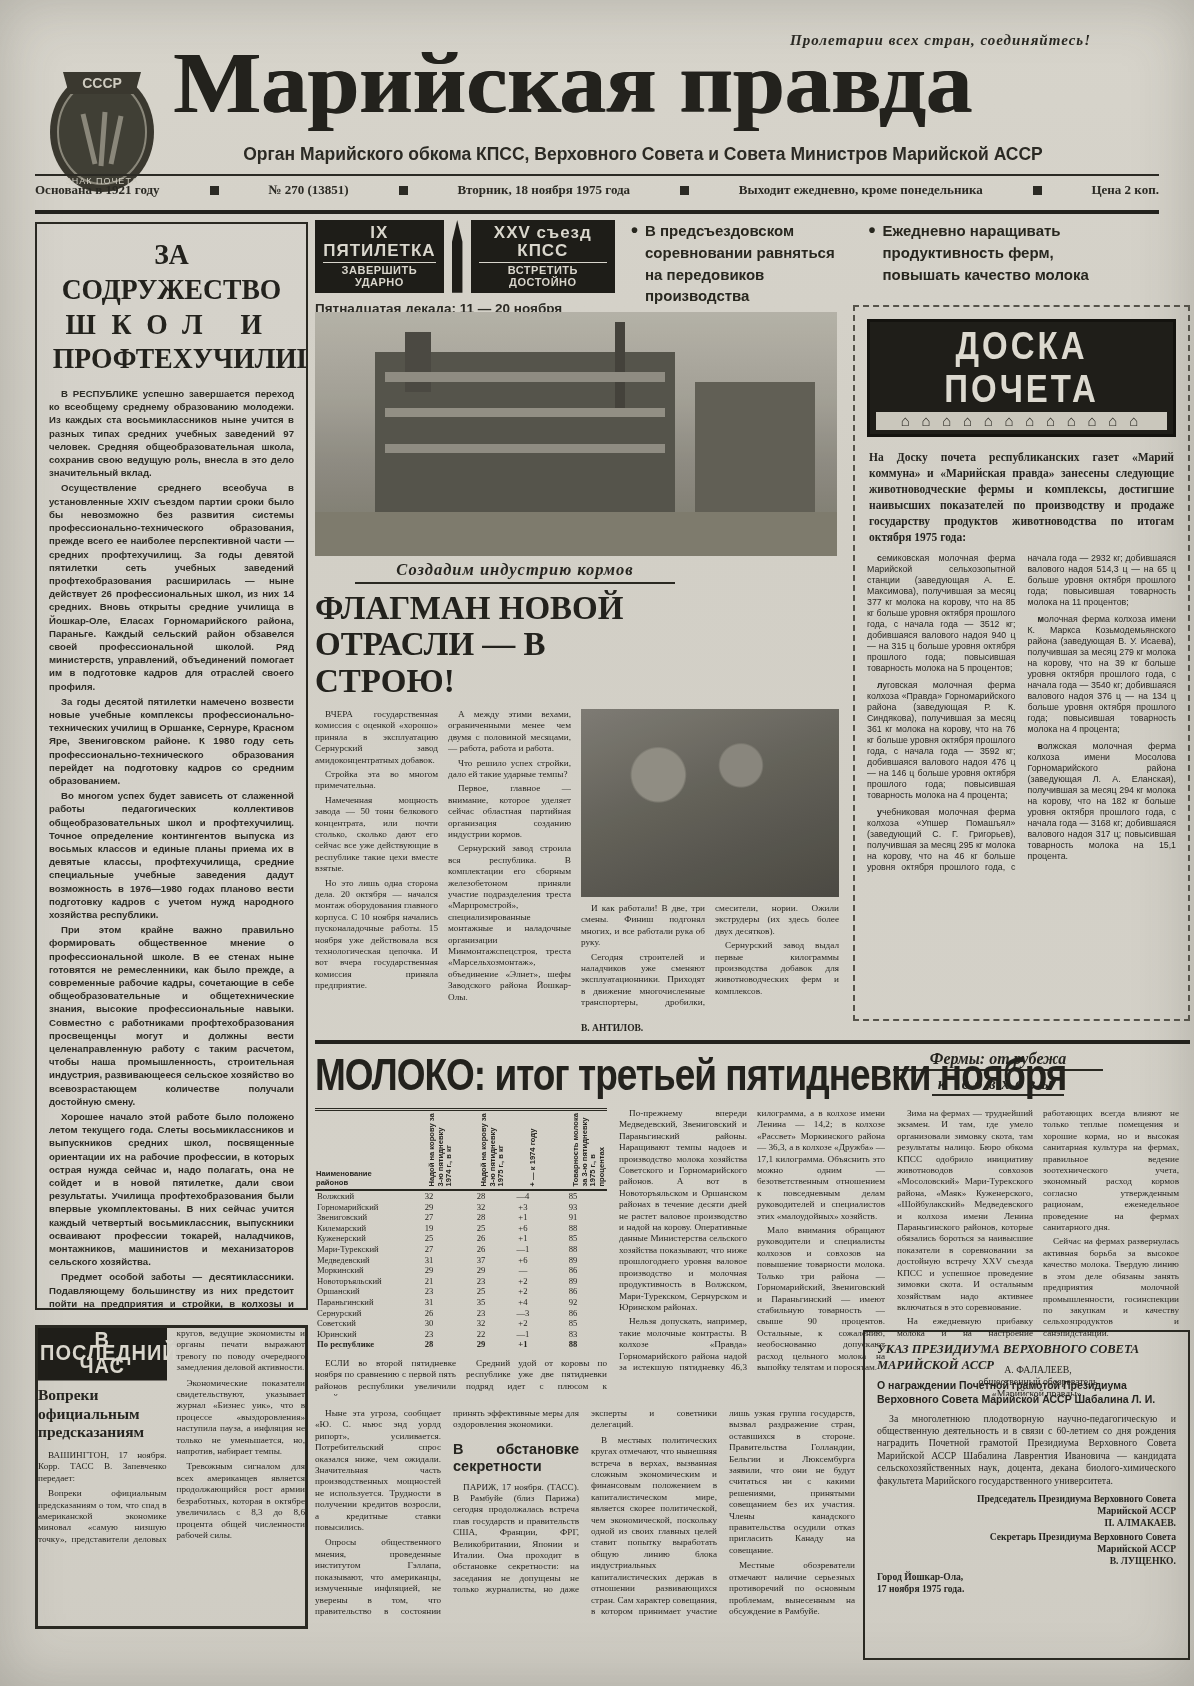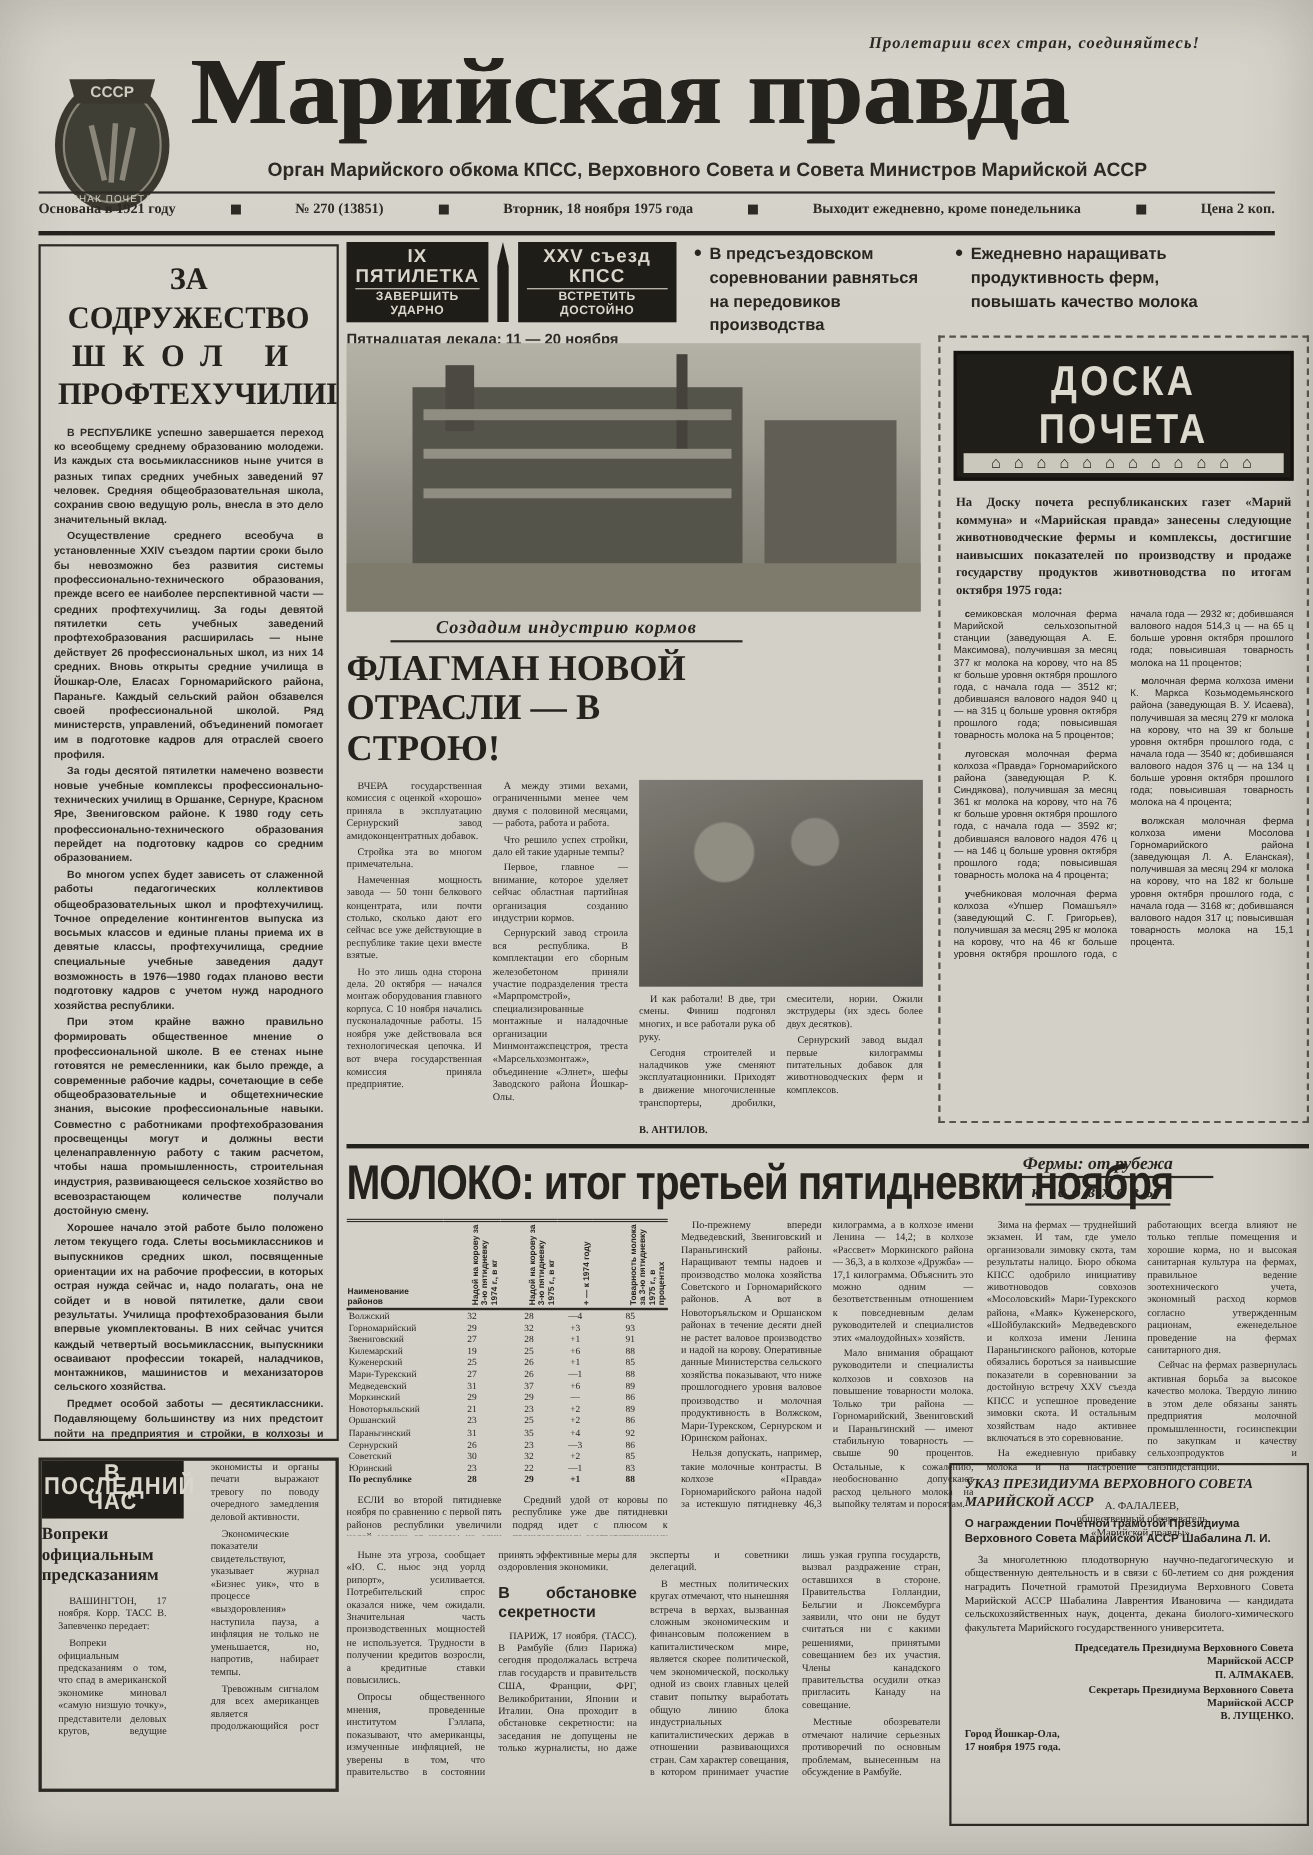--- a/index.html
+++ b/index.html
@@ -112,21 +112,21 @@
   .mg-text p{margin:0 0 3px;text-indent:10px;}
   .mg-a .mg-text{column-count:2;column-gap:10px;height:96px;overflow:hidden;margin-top:8px;}
   .mg-b{width:266px;column-count:2;column-gap:10px;height:284px;overflow:hidden;}
   .mg-c{width:282px;}
   .mg-c .cols{column-count:2;column-gap:10px;height:238px;overflow:hidden;}
   .signature{text-align:center;font-weight:normal;font-size:9.8px;line-height:12px;margin-top:18px;white-space:pre-line;}
   
   .lasthour{position:absolute;left:35px;top:1325px;width:273px;height:304px;border:3px solid #2a2922;
     box-sizing:border-box;overflow:hidden;}
   .lh-cols{column-count:2;column-gap:10px;height:258px;font-size:9.2px;line-height:11.4px;text-align:justify;}
-  .lh-cols p{margin:0 15px 4px;text-indent:10px;}
+  .lh-cols p{margin:0 0 4px;text-indent:10px;}
   .lh-banner{background:#1f1e19;color:#d9d6cc;text-align:center;font-family:"Liberation Sans",sans-serif;
     font-weight:bold;font-size:20px;letter-spacing:1px;padding:8px 2px;margin-bottom:8px;transform:scaleY(1.1);}
   .lh-sub{font-weight:bold;font-size:15.5px;line-height:1.2;margin:0 0 8px;font-family:"Liberation Serif",serif;}
   .bottommid{position:absolute;left:315px;top:1408px;width:540px;height:268px;column-count:4;column-gap:12px;
     font-size:9.2px;line-height:11.4px;text-align:justify;overflow:hidden;}
   .bottommid p{margin:0 0 4px;text-indent:10px;}
   .bm-sub{font-family:"Liberation Sans",sans-serif;font-weight:bold;font-size:14.5px;line-height:1.2;
     margin:10px 0 6px;text-indent:0;}
   .ukaz{position:absolute;left:863px;top:1330px;width:327px;height:330px;border:2.5px solid #2a2922;
     box-sizing:border-box;padding:10px 12px;overflow:hidden;}
@@ -233,21 +233,21 @@
           <p>А между этими вехами, ограниченными менее чем двумя с половиной месяцами, — работа, работа и работа.</p>
           <p>Что решило успех стройки, дало ей такие ударные темпы?</p>
           <p>Первое, главное — внимание, которое уделяет сейчас областная партийная организация созданию индустрии кормов.</p>
           <p>Сернурский завод строила вся республика. В комплектации его сборным железобетоном приняли участие подразделения треста «Марпромстрой», специализированные монтажные и наладочные организации Минмонтажспецстроя, треста «Марсельхозмонтаж», объединение «Элнет», шефы Заводского района Йошкар-Олы.</p>
         </div>
       <div class="fb-right">
         <figure class="photo photo2" style="margin:0"></figure>
         <div class="cols fcol">
             <p>И как работали! В две, три смены. Финиш подгонял многих, и все работали рука об руку.</p>
             <p>Сегодня строителей и наладчиков уже сменяют эксплуатационники. Приходят в движение многочисленные транспортеры, дробилки, смесители, нории. Ожили экструдеры (их здесь более двух десятков).</p>
-            <p>Сернурский завод выдал первые килограммы питательных добавок для животноводческих ферм и комплексов.</p>
+            <p>Сернурский завод выдал первые килограммы производства добавок для животноводческих ферм и комплексов.</p>
           </div>
         <div class="byline">В. АНТИЛОВ.</div>
 
       </div>
     </div>
   </article>
 
   <section class="doska">
     <div class="doska-banner">
       <div class="t">ДОСКА ПОЧЕТА</div>

